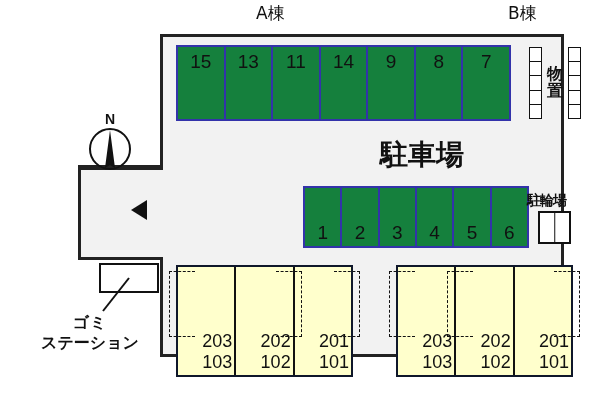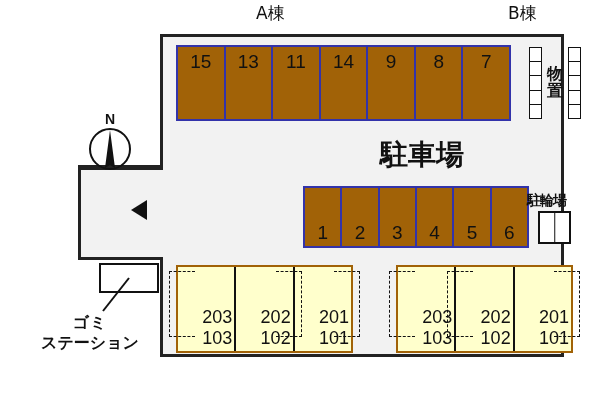--- a/index.html
+++ b/index.html
@@ -68,21 +68,21 @@
     position: absolute;
     left: 78px; top: 257px; width: 85px; height: 3px;
     background: #222;
   }
 
   
   .stall-row {
     position: absolute;
     display: flex;
     border: 2px solid #3333aa;
-    background: #a16207;
+    background: #15803d;
     box-sizing: border-box;
   }
   .stall-row-top {
     left: 176px; top: 45px;
     width: 335px; height: 76px;
   }
   .stall-row-bottom {
     left: 303px; top: 186px;
     width: 226px; height: 62px;
   }
@@ -227,23 +227,23 @@
     color: #111;
     line-height: 1.25;
   }
   .gomi-line1 { display: block; letter-spacing: 1px; margin-top: 19px; }
   .gomi-line2 { display: block; letter-spacing: 0px; }
 
   
   .building {
     position: absolute;
     top: 265px;
-    height: 88px;
+    height: 112px;
     display: flex;
-    border: 2px solid #a16207;
+    border: 2px solid #0f172a;
     background: #ffffcc;
     box-sizing: border-box;
   }
   .building-a { left: 176px; width: 177px; }
   .building-b { left: 396px; width: 177px; }
 
   .unit {
     flex: 1 1 0;
     position: relative;
     border-right: 2px solid #111;

